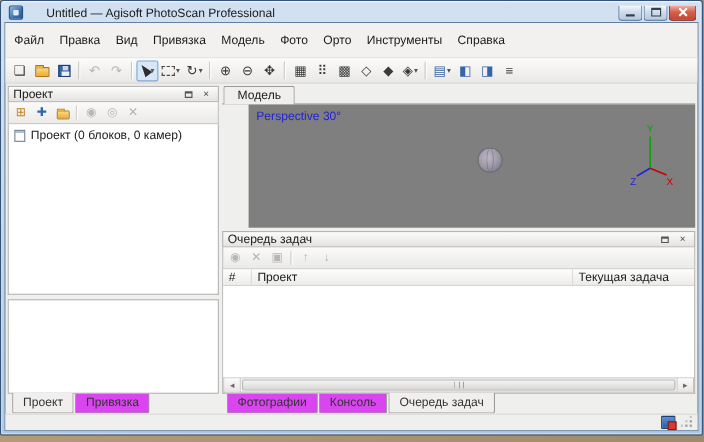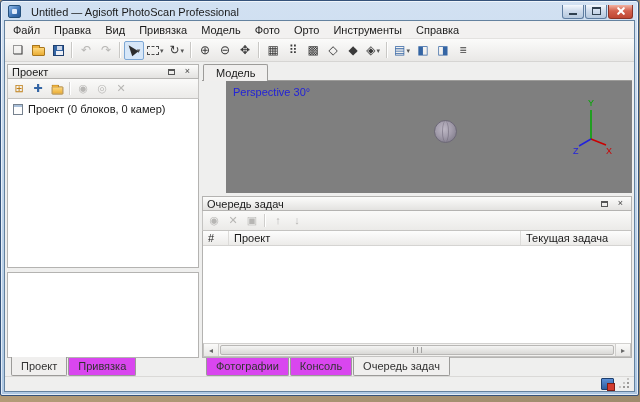--- a/index.html
+++ b/index.html
@@ -10,41 +10,41 @@
     font-family: "Liberation Sans", sans-serif;
     font-size: 11px; color:#1a1a1a;
   }
 
   
   .window{position:absolute;left:0;top:0;width:639px;height:396px;
     border:1px solid #34527a;border-radius:3px 3px 2px 2px;
     background:linear-gradient(#d2e1f2,#aec8e3);
     box-shadow:inset 0 0 0 1px rgba(255,255,255,.65);
     display:flex;flex-direction:column;padding:0 3px 3px;}
-  .titlebar{height:19px;display:flex;align-items:center;gap:10px;padding:2px 2px 0 4px;}
+  .titlebar{height:19px;display:flex;align-items:center;gap:21px;padding:2px 2px 0 4px;}
   .app-icon{width:13px;height:13px;border:1px solid #24507c;border-radius:2px;
     background:linear-gradient(135deg,#8db9ea 0%,#3a6fb0 60%,#2a5a96 100%);position:relative;flex:none;}
   .app-icon::after{content:"";position:absolute;left:3px;top:3px;width:5px;height:5px;background:#dfeafa;border-radius:1px;}
   .title{white-space:nowrap;overflow:hidden;}
   .winbtns{margin-left:auto;display:flex;}
   .winbtn{width:22px;height:14px;margin-left:1px;border:1px solid #5f7da0;border-top:none;
     border-radius:0 0 3px 3px;display:flex;align-items:center;justify-content:center;
     background:linear-gradient(#f4f8fd,#cfdcec 45%,#b6c9de);}
   .winbtn.close{width:25px;border-color:#8c3326;
     background:linear-gradient(#f2b3a3,#d3614d 45%,#bf4632);}
   .ic-min{width:8px;height:2px;background:#30404f;margin-top:5px;}
   .ic-max{width:9px;height:8px;border:1px solid #30404f;border-top-width:2px;background:transparent;}
   .ic-close{position:relative;width:10px;height:10px;}
   .ic-close::before,.ic-close::after{content:"";position:absolute;left:0;top:4px;width:10px;height:2px;background:#fff;border-radius:1px;}
   .ic-close::before{transform:rotate(45deg);} .ic-close::after{transform:rotate(-45deg);}
 
   .content{flex:1;display:flex;flex-direction:column;min-height:0;background:#efefee;border:1px solid #64829f;}
 
   
-  .menubar{height:18px;display:flex;align-items:stretch;background:#f2f1f0;border-bottom:1px solid #e3e2e0;padding-left:1px;}
+  .menubar{height:32px;display:flex;align-items:stretch;background:#f2f1f0;border-bottom:1px solid #e3e2e0;padding-left:1px;}
   .menu-item{display:flex;align-items:center;padding:0 7px;cursor:default;}
 
   .toolbar{height:23px;display:flex;align-items:center;background:linear-gradient(#fbfbfa,#e9e8e6);border-bottom:1px solid #d6d5d3;padding:0 3px;}
   .tbtn{min-width:20px;height:19px;padding:0 2px;display:flex;align-items:center;justify-content:center;
     border:1px solid transparent;border-radius:2px;color:#3a3a3a;font-size:12px;line-height:1;}
   .tbtn.dis{color:#b7b6b4;}
   .tbtn.blue{color:#3465a4;}
   .tbtn.pressed{background:#d7e7f8;border-color:#7da7d4;}
   .dd{font-size:7px;color:#555;margin-left:1px;}
   .tsep{width:2px;height:16px;margin:0 3px;border-left:1px solid #c9c8c5;border-right:1px solid #ffffff;}

